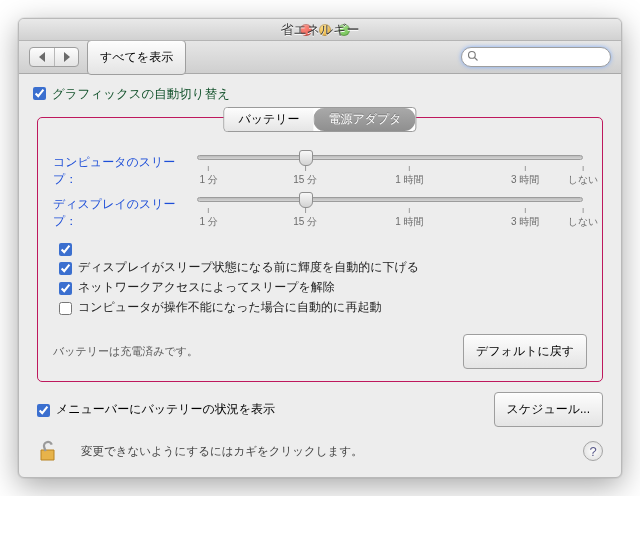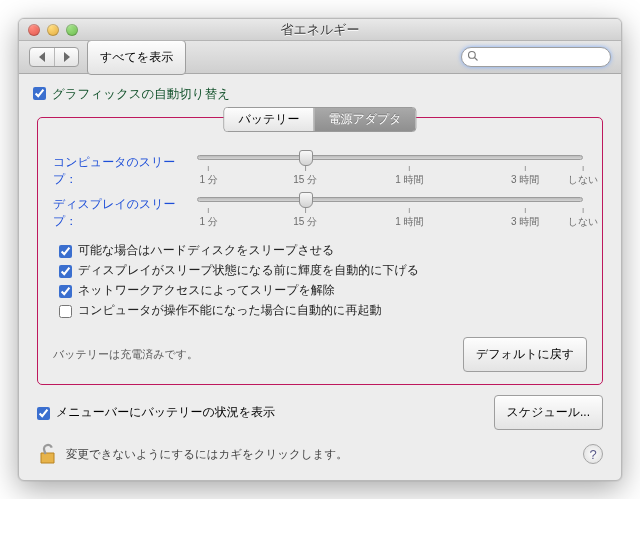--- a/index.html
+++ b/index.html
@@ -20,20 +20,21 @@
   box-shadow: 0 8px 30px rgba(0,0,0,0.35), 0 0 0 1px rgba(0,0,0,0.05);
   overflow: hidden;
 }
 .titlebar {
   height: 22px;
   background: linear-gradient(#e9e9e9, #d1d1d1);
   border-bottom: 1px solid #b4b4b4;
   display: flex;
   align-items: center;
   position: relative;
+  justify-content: center;
 }
 .traffic { display: flex; gap: 7px; padding-left: 9px; }
 .light { width: 12px; height: 12px; border-radius: 50%; box-shadow: inset 0 0 0 1px rgba(0,0,0,0.22), inset 0 1px 2px rgba(255,255,255,0.5); }
 .light.close { background: radial-gradient(circle at 35% 30%, #ff8a7d, #e1544a); }
 .light.min   { background: radial-gradient(circle at 35% 30%, #ffdb7a, #e1a83a); }
 .light.zoom  { background: radial-gradient(circle at 35% 30%, #9fe084, #69bb4a); }
 .titlebar-title {
   position: absolute; left: 0; right: 0;
   text-align: center;
   font-size: 13px;
@@ -124,20 +125,21 @@
   padding: 3px 14px;
   background: linear-gradient(#fdfdfd, #e5e5e5);
   border: none;
   cursor: pointer;
 }
 .tab + .tab { border-left: 1px solid #9a9a9a; }
 .tab.active {
   background: linear-gradient(#a9a9a9, #8f8f8f);
   color: #fff;
   text-shadow: 0 -1px 0 rgba(0,0,0,0.3);
+  border-radius: 11px;
 }
 .slider-row { display: flex; align-items: center; margin: 8px 0 2px; }
 .slider-label { width: 140px; text-align: left; padding-right: 6px; font-size: 12px; color: #1d4ed8;}
 .slider-track-wrap { flex: 1; padding: 0 4px; }
 .slider-track {
   position: relative;
   height: 5px;
   background: linear-gradient(#bcbcbc, #d4d4d4);
   border: 1px solid #9c9c9c;
   border-radius: 3px;
@@ -163,21 +165,21 @@
 .checklist { margin: 12px 0 6px 6px; }
 .checklist label { display: flex; align-items: center; font-size: 12px; margin: 3px 0; color:#222;}
 .status-row {
   display: flex; align-items: center; justify-content: space-between;
   margin-top: 18px;
 }
 .status-text { font-size: 11px; color: #595959; }
 .bottom-row { display:flex; align-items:center; justify-content:space-between; margin: 10px 4px 0; }
 .bottom-row label { display:flex; align-items:center; font-size:12px; }
 .lock-row { display:flex; align-items:center; justify-content:space-between; margin: 12px 4px 0; }
-.lock { display:flex; align-items:center; gap:7px; font-size:11.5px; color:#444; }
+.lock { display:flex; align-items:center; gap:22px; font-size:11.5px; color:#444; }
 .lock-icon svg { display:block; }
 .help {
   width: 20px; height: 20px; border-radius: 50%;
   border: 1px solid #a5a5a5;
   background: radial-gradient(#fdfdfd, #dcdcdc);
   font-size: 13px; color: #5a5a8a;
   display:flex; align-items:center; justify-content:center;
   cursor:pointer;
 }
 </style>
@@ -257,21 +259,20 @@
               <div class="tick" style="left: 55%;"><span class="mark"></span>1 時間</div>
               <div class="tick" style="left: 85%;"><span class="mark"></span>3 時間</div>
               <div class="tick" style="left: 100%;"><span class="mark"></span>しない</div>
             </div>
         </div>
       </div>
 
       <div class="checklist">
         <label>
             <input type="checkbox" class="check" checked="" style="">
-            <span>可能な場合はハードディスクをスリープさせる</span>
           </label>
         <label>
             <input type="checkbox" class="check" checked="" style="">
             <span>ディスプレイがスリープ状態になる前に輝度を自動的に下げる</span>
           </label>
         <label>
             <input type="checkbox" class="check" checked="" style="">
             <span>ネットワークアクセスによってスリープを解除</span>
           </label>
         <label>

